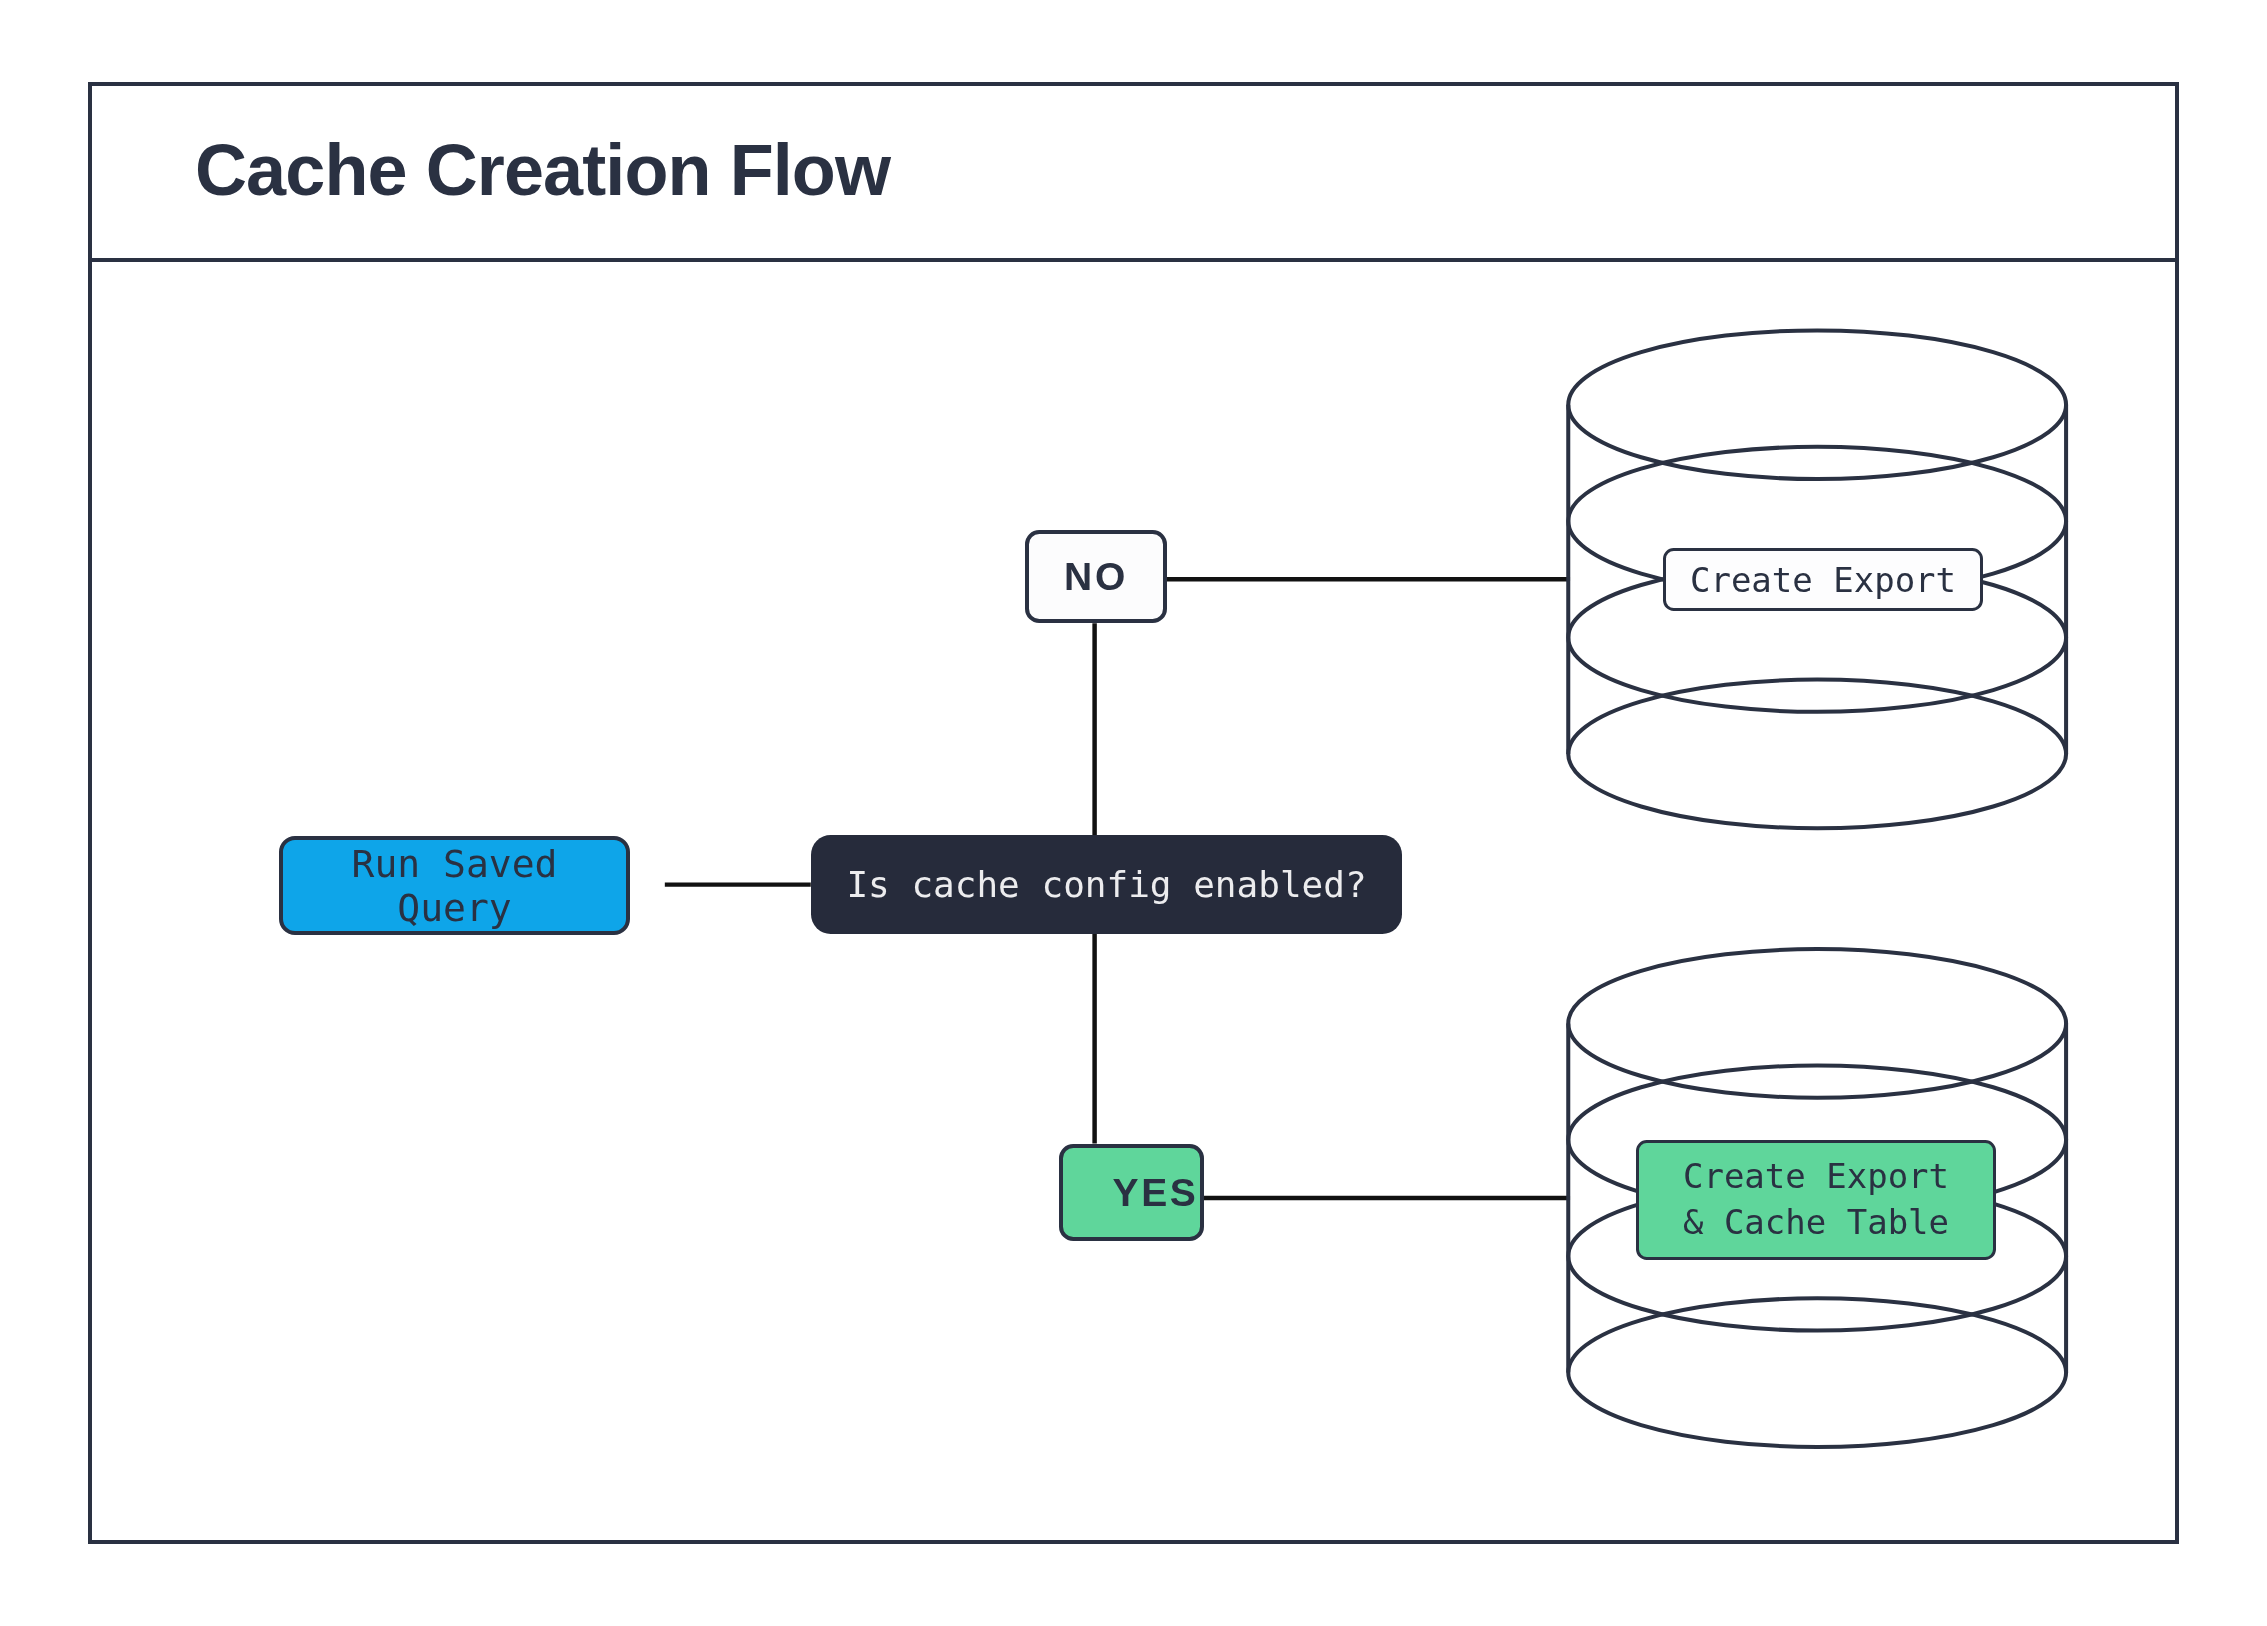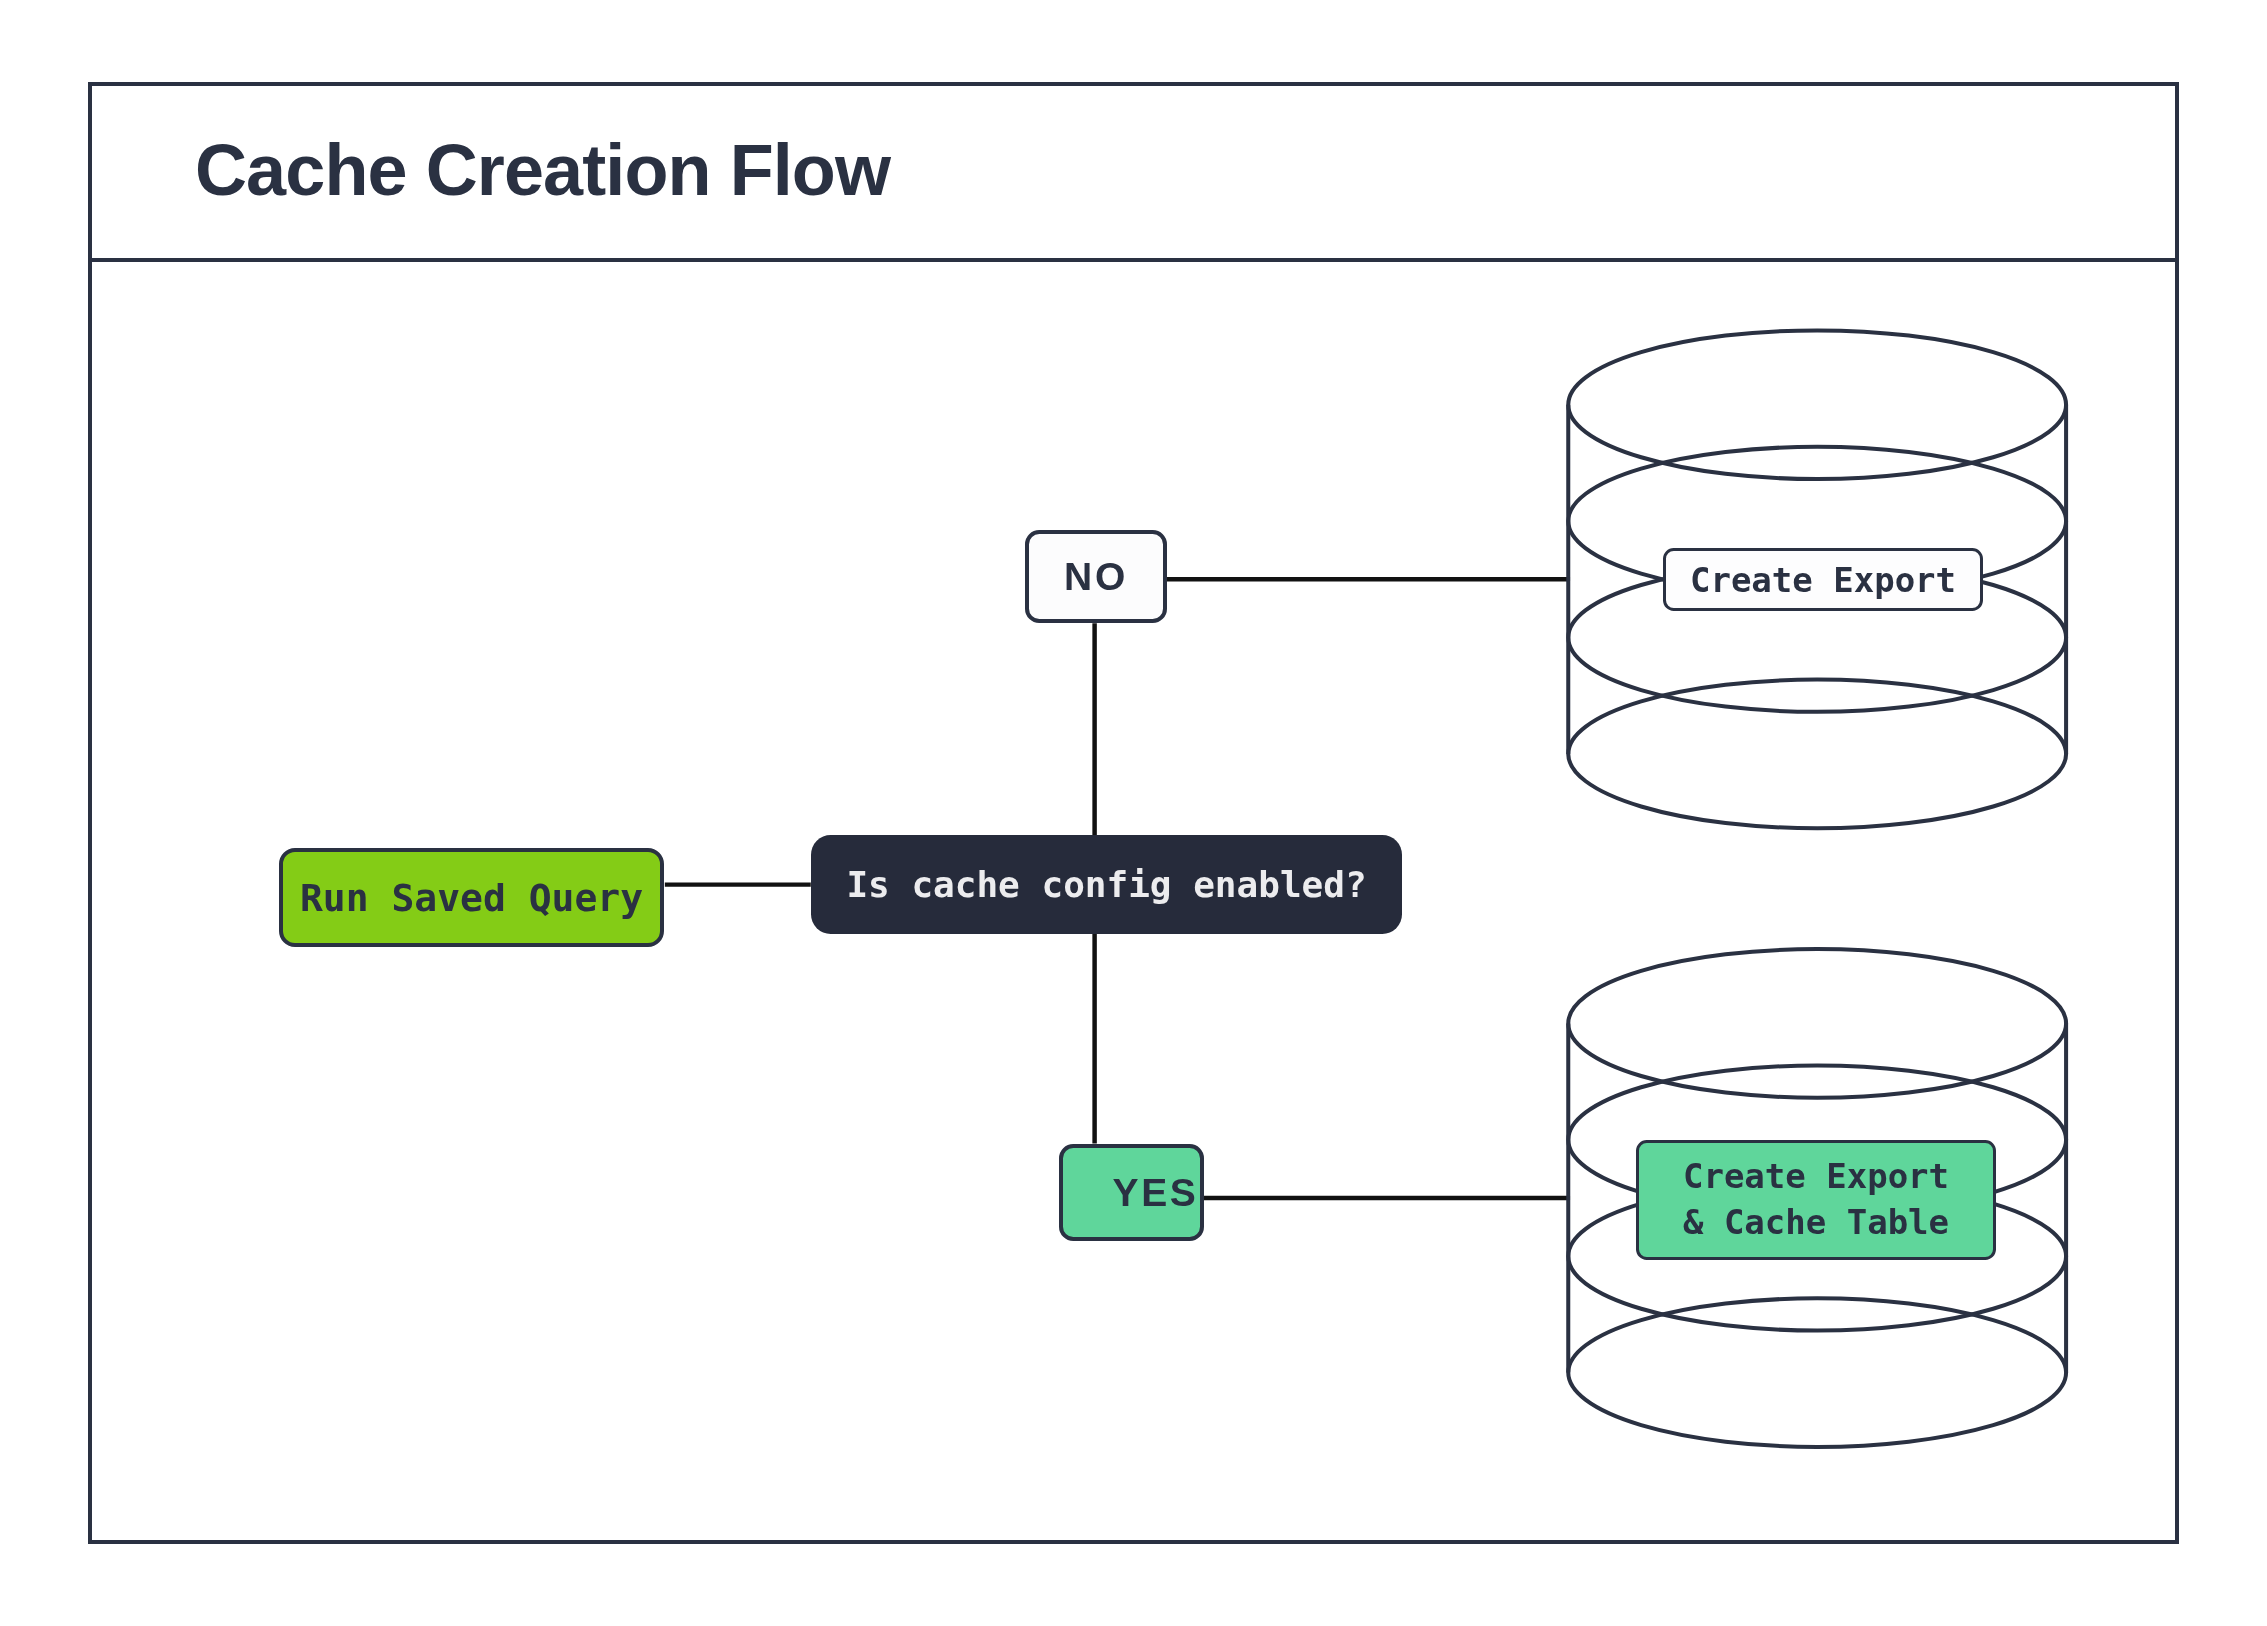--- a/index.html
+++ b/index.html
@@ -53,29 +53,27 @@
     height: 1626px;
   }
   .node {
     position: absolute;
     box-sizing: border-box;
     display: flex;
     align-items: center;
     justify-content: center;
     text-align: center;
     color: #2a3142;
-    font-weight: bold;
   }
   .node-run-saved-query {
-    left: 279px; top: 836px; width: 385px; height: 99px;
-    background: #84cc16;
+    left: 279px; top: 836px; width: 351px; height: 99px;
+    background: #0ea5e9;
     border: 4.5px solid #2a3142;
     border-radius: 16px;
     font-size: 38px;
-    margin-top: 12px;
   }
   .node-decision {
     left: 811px; top: 835px; width: 591px; height: 99px;
     background: #262b3b;
     border-radius: 19.7px;
     color: #ececee;
     font-size: 36px;
   }
   .node-no {
     left: 1025px; top: 530px; width: 142px; height: 93px;

